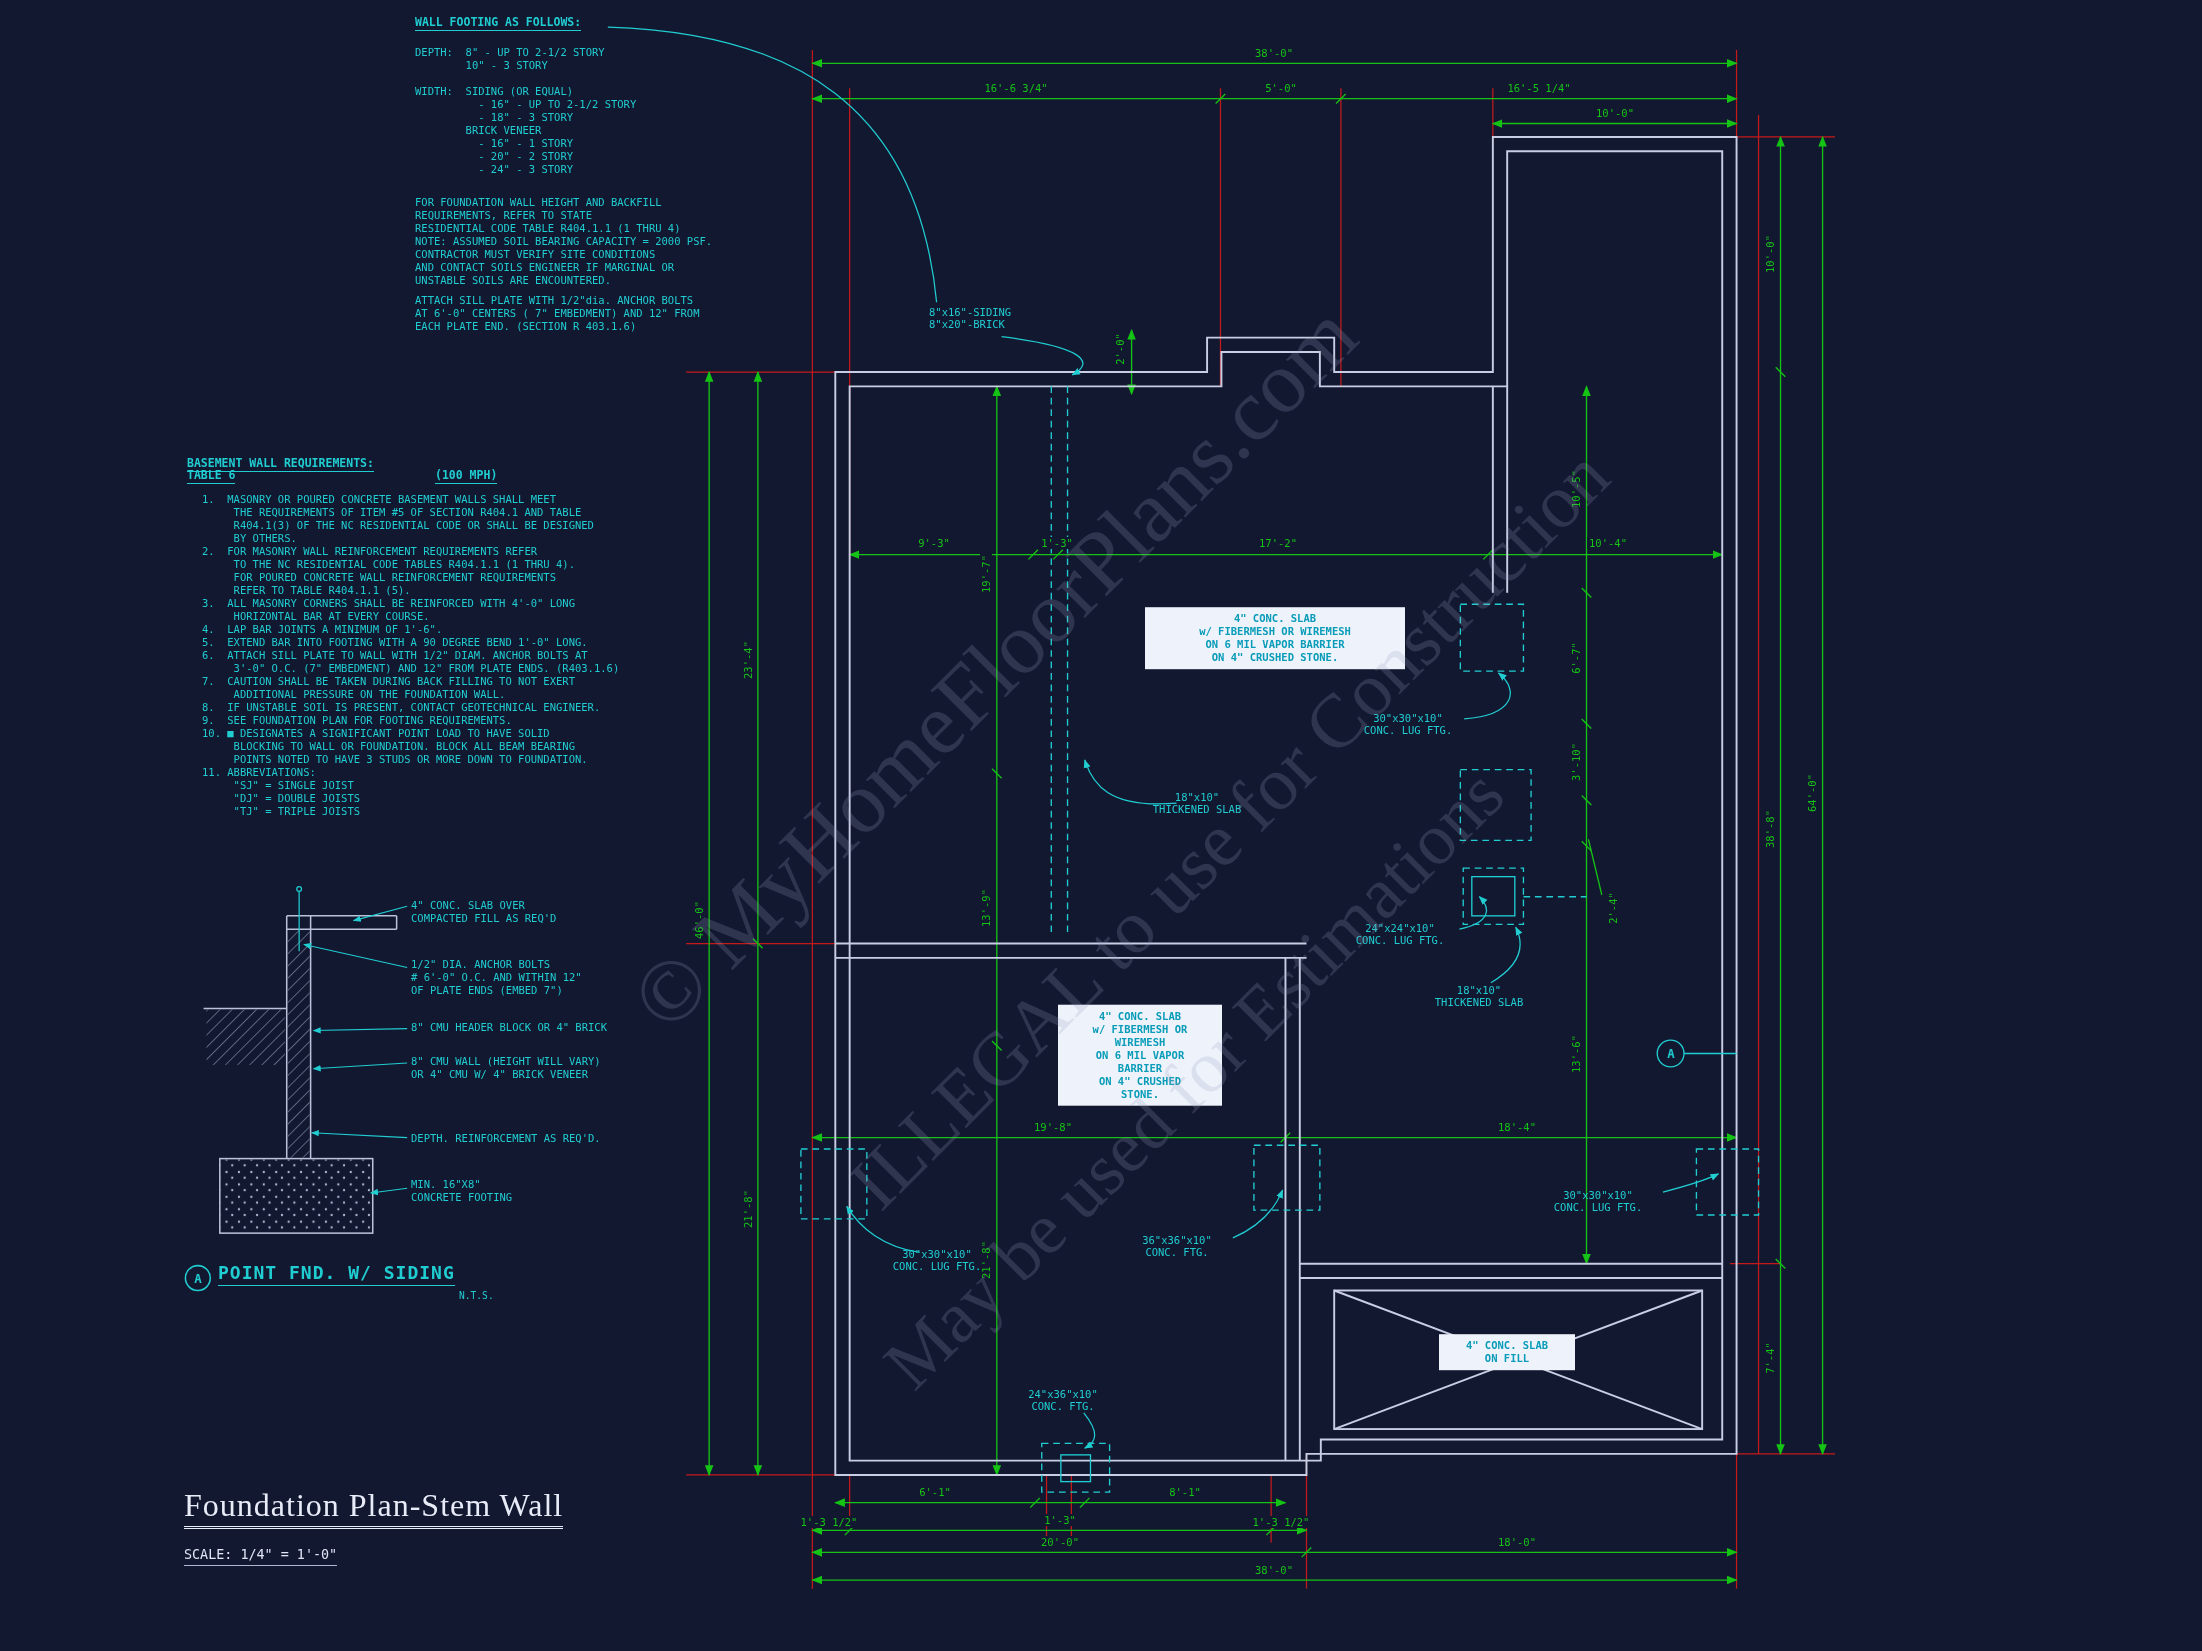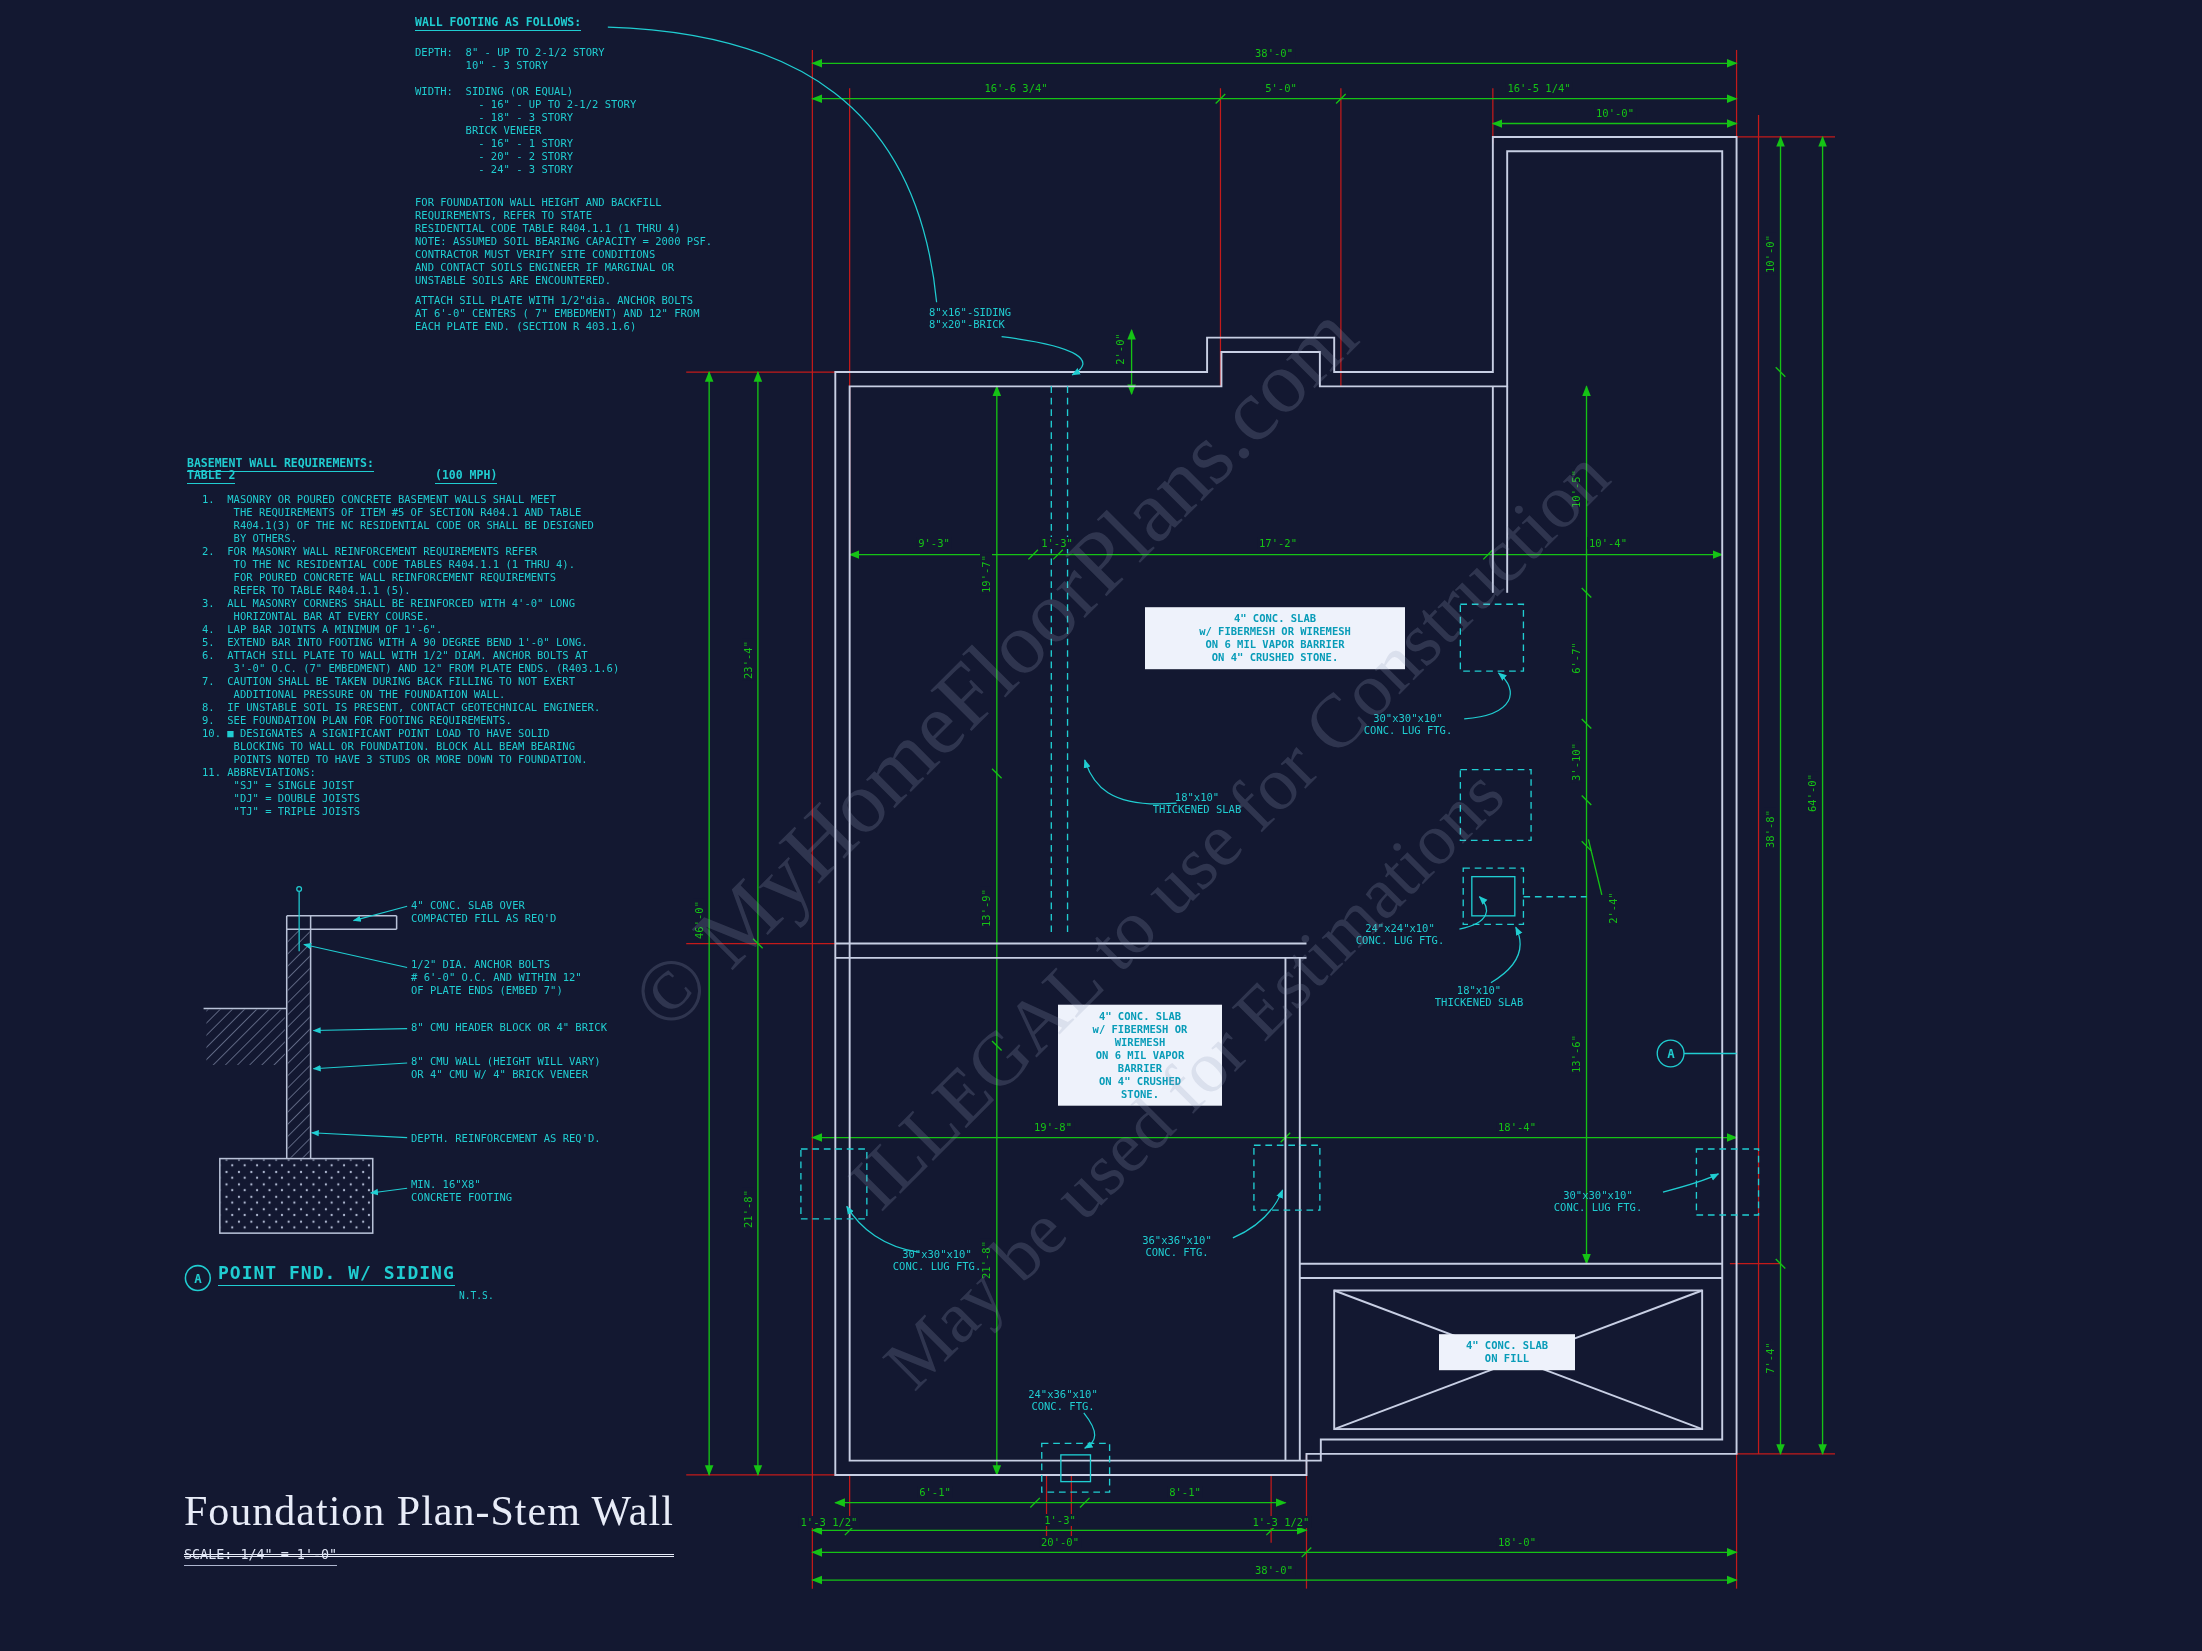--- a/index.html
+++ b/index.html
@@ -33,22 +33,22 @@
     font-size:10.5px; line-height:13px; white-space:pre; text-align:center;
     padding:4.8px 8.6px; transform:translate(-50%,-50%); z-index:3;
   }
   .wm {
     position:absolute; color:rgba(150,158,188,0.22);
     font-family:"Liberation Serif",serif; white-space:nowrap;
     transform:translate(-50%,-50%) rotate(-45deg); z-index:6; pointer-events:none;
   }
   .main-title {
     position:absolute; left:184px; top:1487px; color:#e8ecf8;
-    font-family:"Liberation Serif",serif; font-size:42px; letter-spacing:1px;
-    border-bottom:3.8px double #e8ecf8; padding-bottom:19px; z-index:3;
+    font-family:"Liberation Serif",serif; font-size:32px; letter-spacing:1px;
+    border-bottom:3.8px double #e8ecf8; padding-bottom:2px; z-index:3;
   }
   .scale-line {
     position:absolute; left:184px; top:1547px; color:#dfe5f5; font-size:13.4px;
     border-bottom:1px solid #aeb6cf; padding-bottom:2.9px; z-index:3; white-space:pre;
   }
   .detail-title {
     position:absolute; left:218px; top:1262px; color:#20cdd1; font-size:18px;
     font-weight:bold; border-bottom:1.9px solid #20cdd1; padding-bottom:1.9px;
     letter-spacing:1px; z-index:3;
   }
@@ -238,21 +238,21 @@
 RESIDENTIAL CODE TABLE R404.1.1 (1 THRU 4)
 NOTE: ASSUMED SOIL BEARING CAPACITY = 2000 PSF.
 CONTRACTOR MUST VERIFY SITE CONDITIONS
 AND CONTACT SOILS ENGINEER IF MARGINAL OR
 UNSTABLE SOILS ARE ENCOUNTERED.</div>
   <div class="note" style="left:415px;top:294px">ATTACH SILL PLATE WITH 1/2"dia. ANCHOR BOLTS
 AT 6'-0" CENTERS ( 7" EMBEDMENT) AND 12" FROM
 EACH PLATE END. (SECTION R 403.1.6)</div>
 
   <div class="note-title" style="left:187px;top:456px">BASEMENT WALL REQUIREMENTS:</div>
-  <div class="note-title" style="left:187px;top:468px">TABLE 2</div>
+  <div class="note-title" style="left:187px;top:468px">TABLE 6</div>
   <div class="note-title" style="left:435px;top:468px">(100 MPH)</div>
   <div class="note" style="left:202px;top:493px">1.  MASONRY OR POURED CONCRETE BASEMENT WALLS SHALL MEET
      THE REQUIREMENTS OF ITEM #5 OF SECTION R404.1 AND TABLE
      R404.1(3) OF THE NC RESIDENTIAL CODE OR SHALL BE DESIGNED
      BY OTHERS.
 2.  FOR MASONRY WALL REINFORCEMENT REQUIREMENTS REFER
      TO THE NC RESIDENTIAL CODE TABLES R404.1.1 (1 THRU 4).
      FOR POURED CONCRETE WALL REINFORCEMENT REQUIREMENTS
      REFER TO TABLE R404.1.1 (5).
 3.  ALL MASONRY CORNERS SHALL BE REINFORCED WITH 4'-0" LONG

